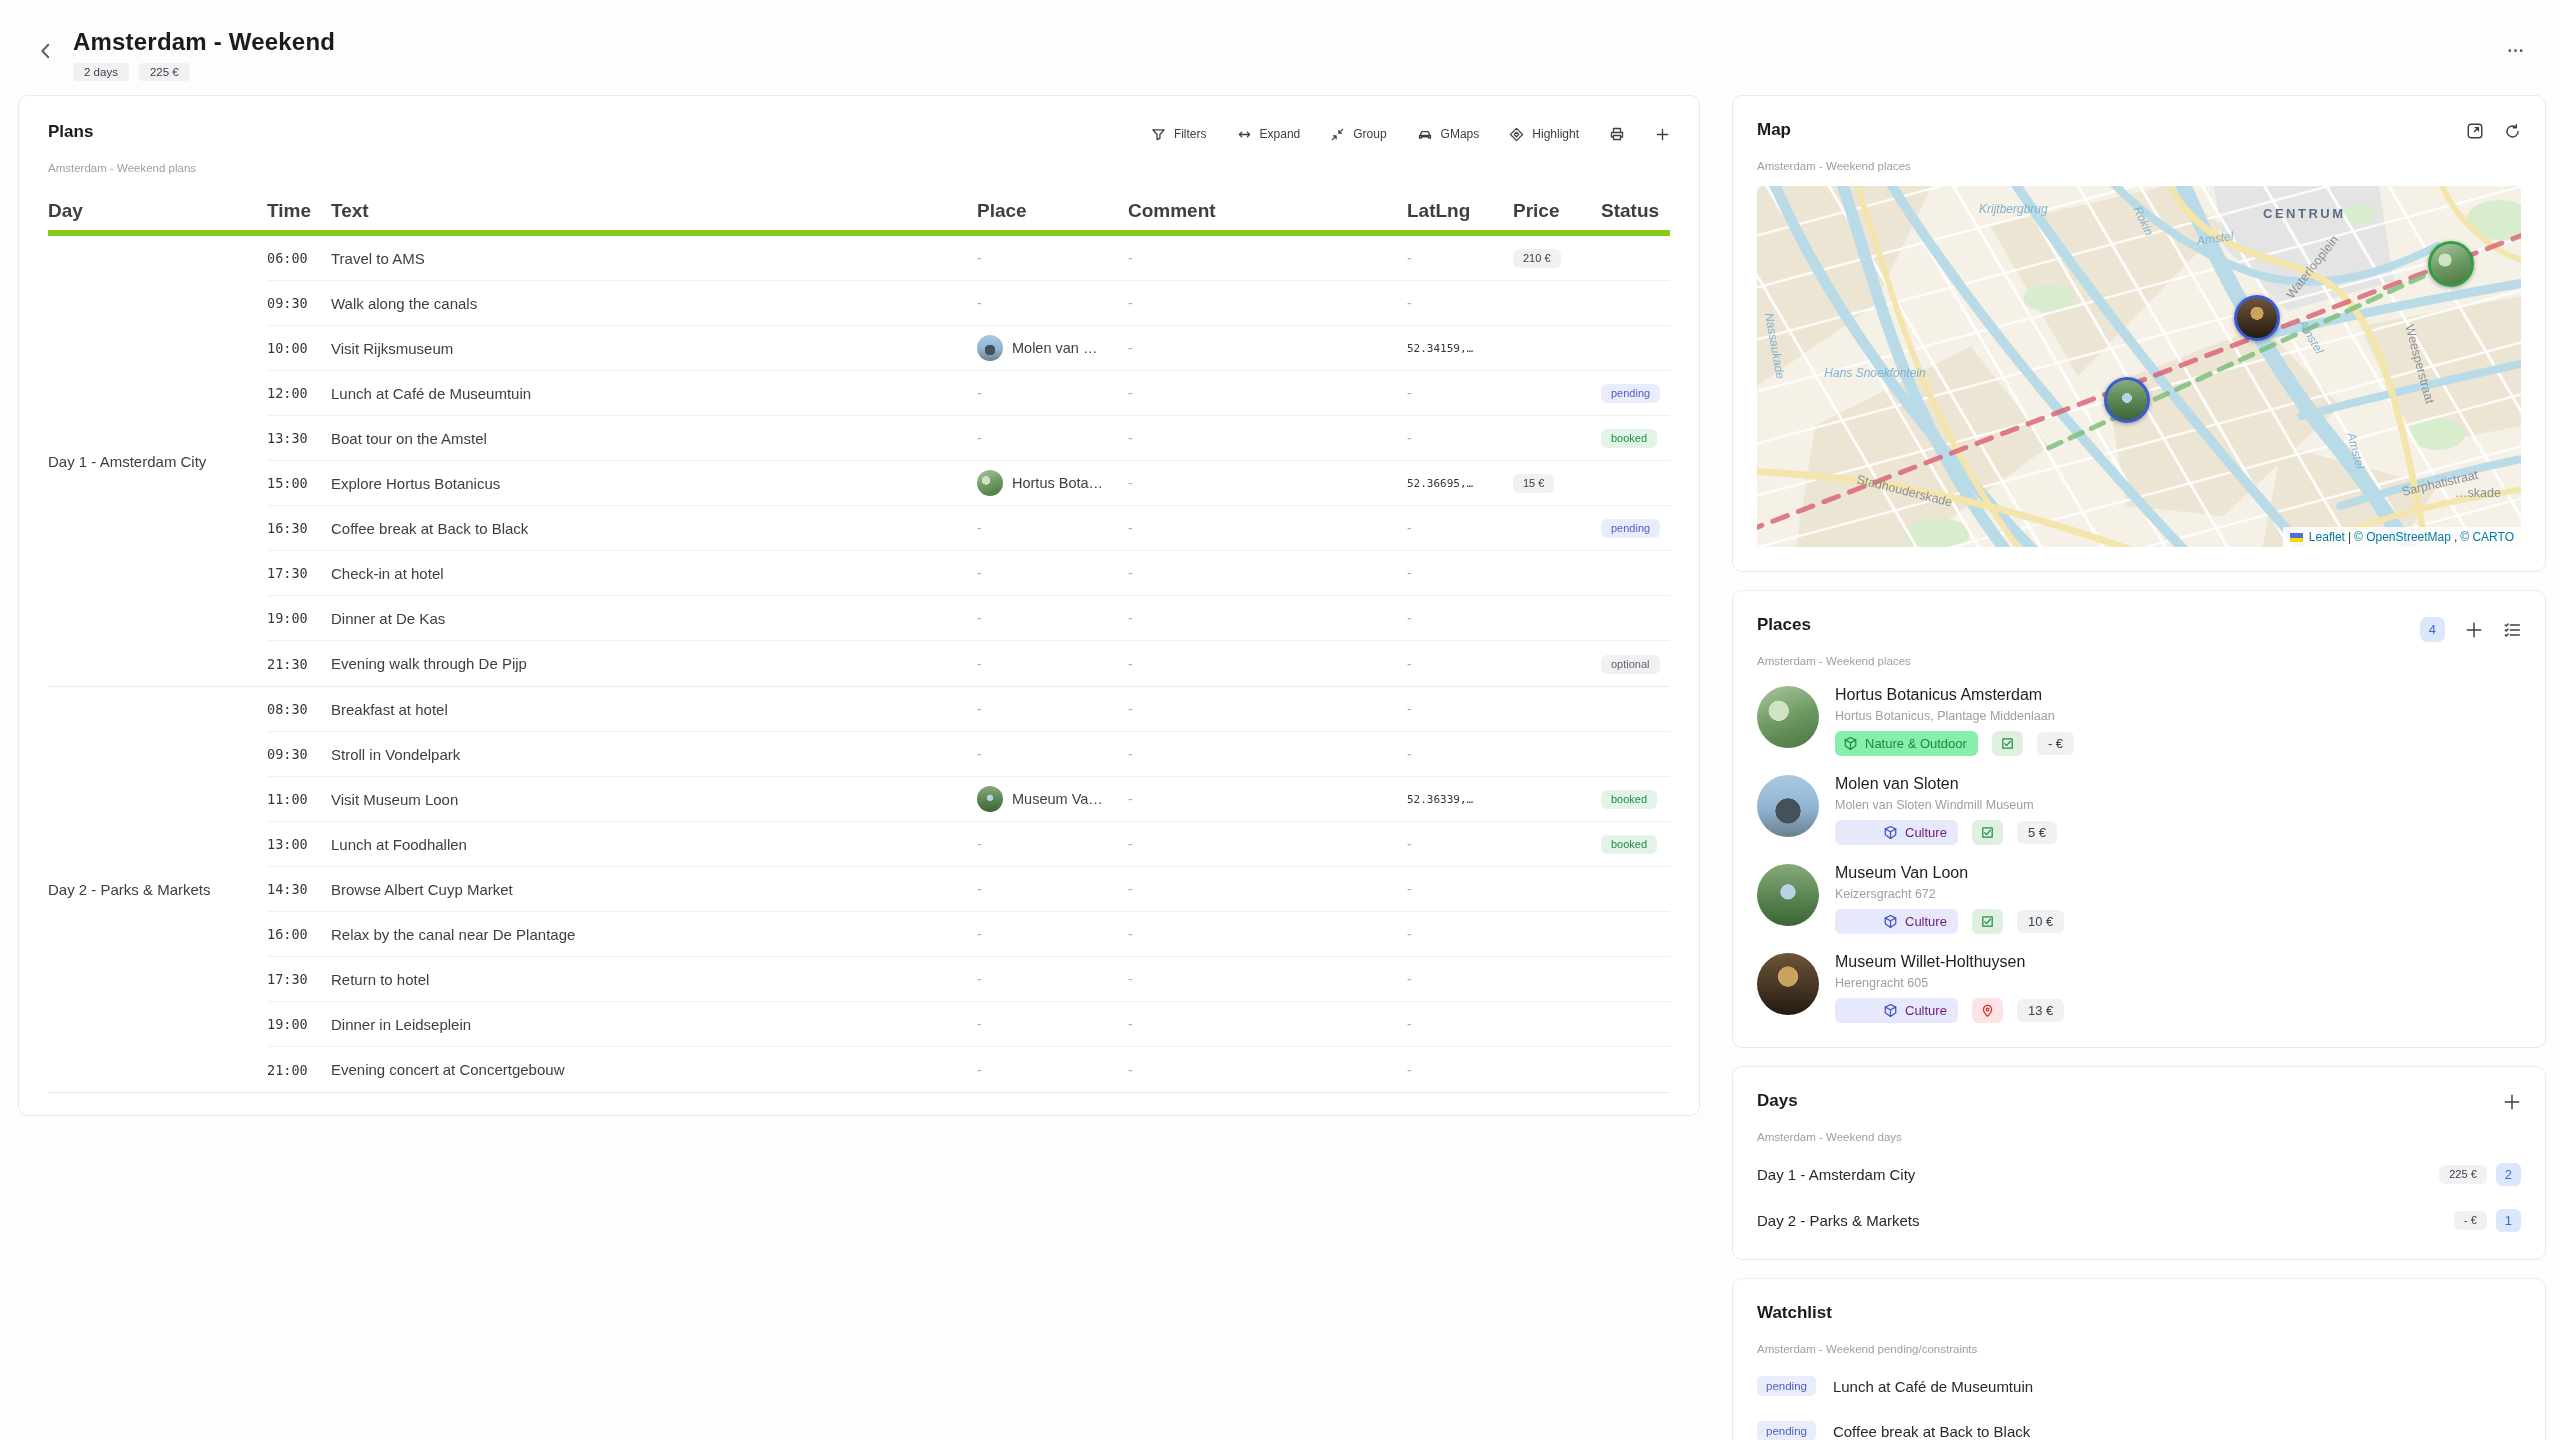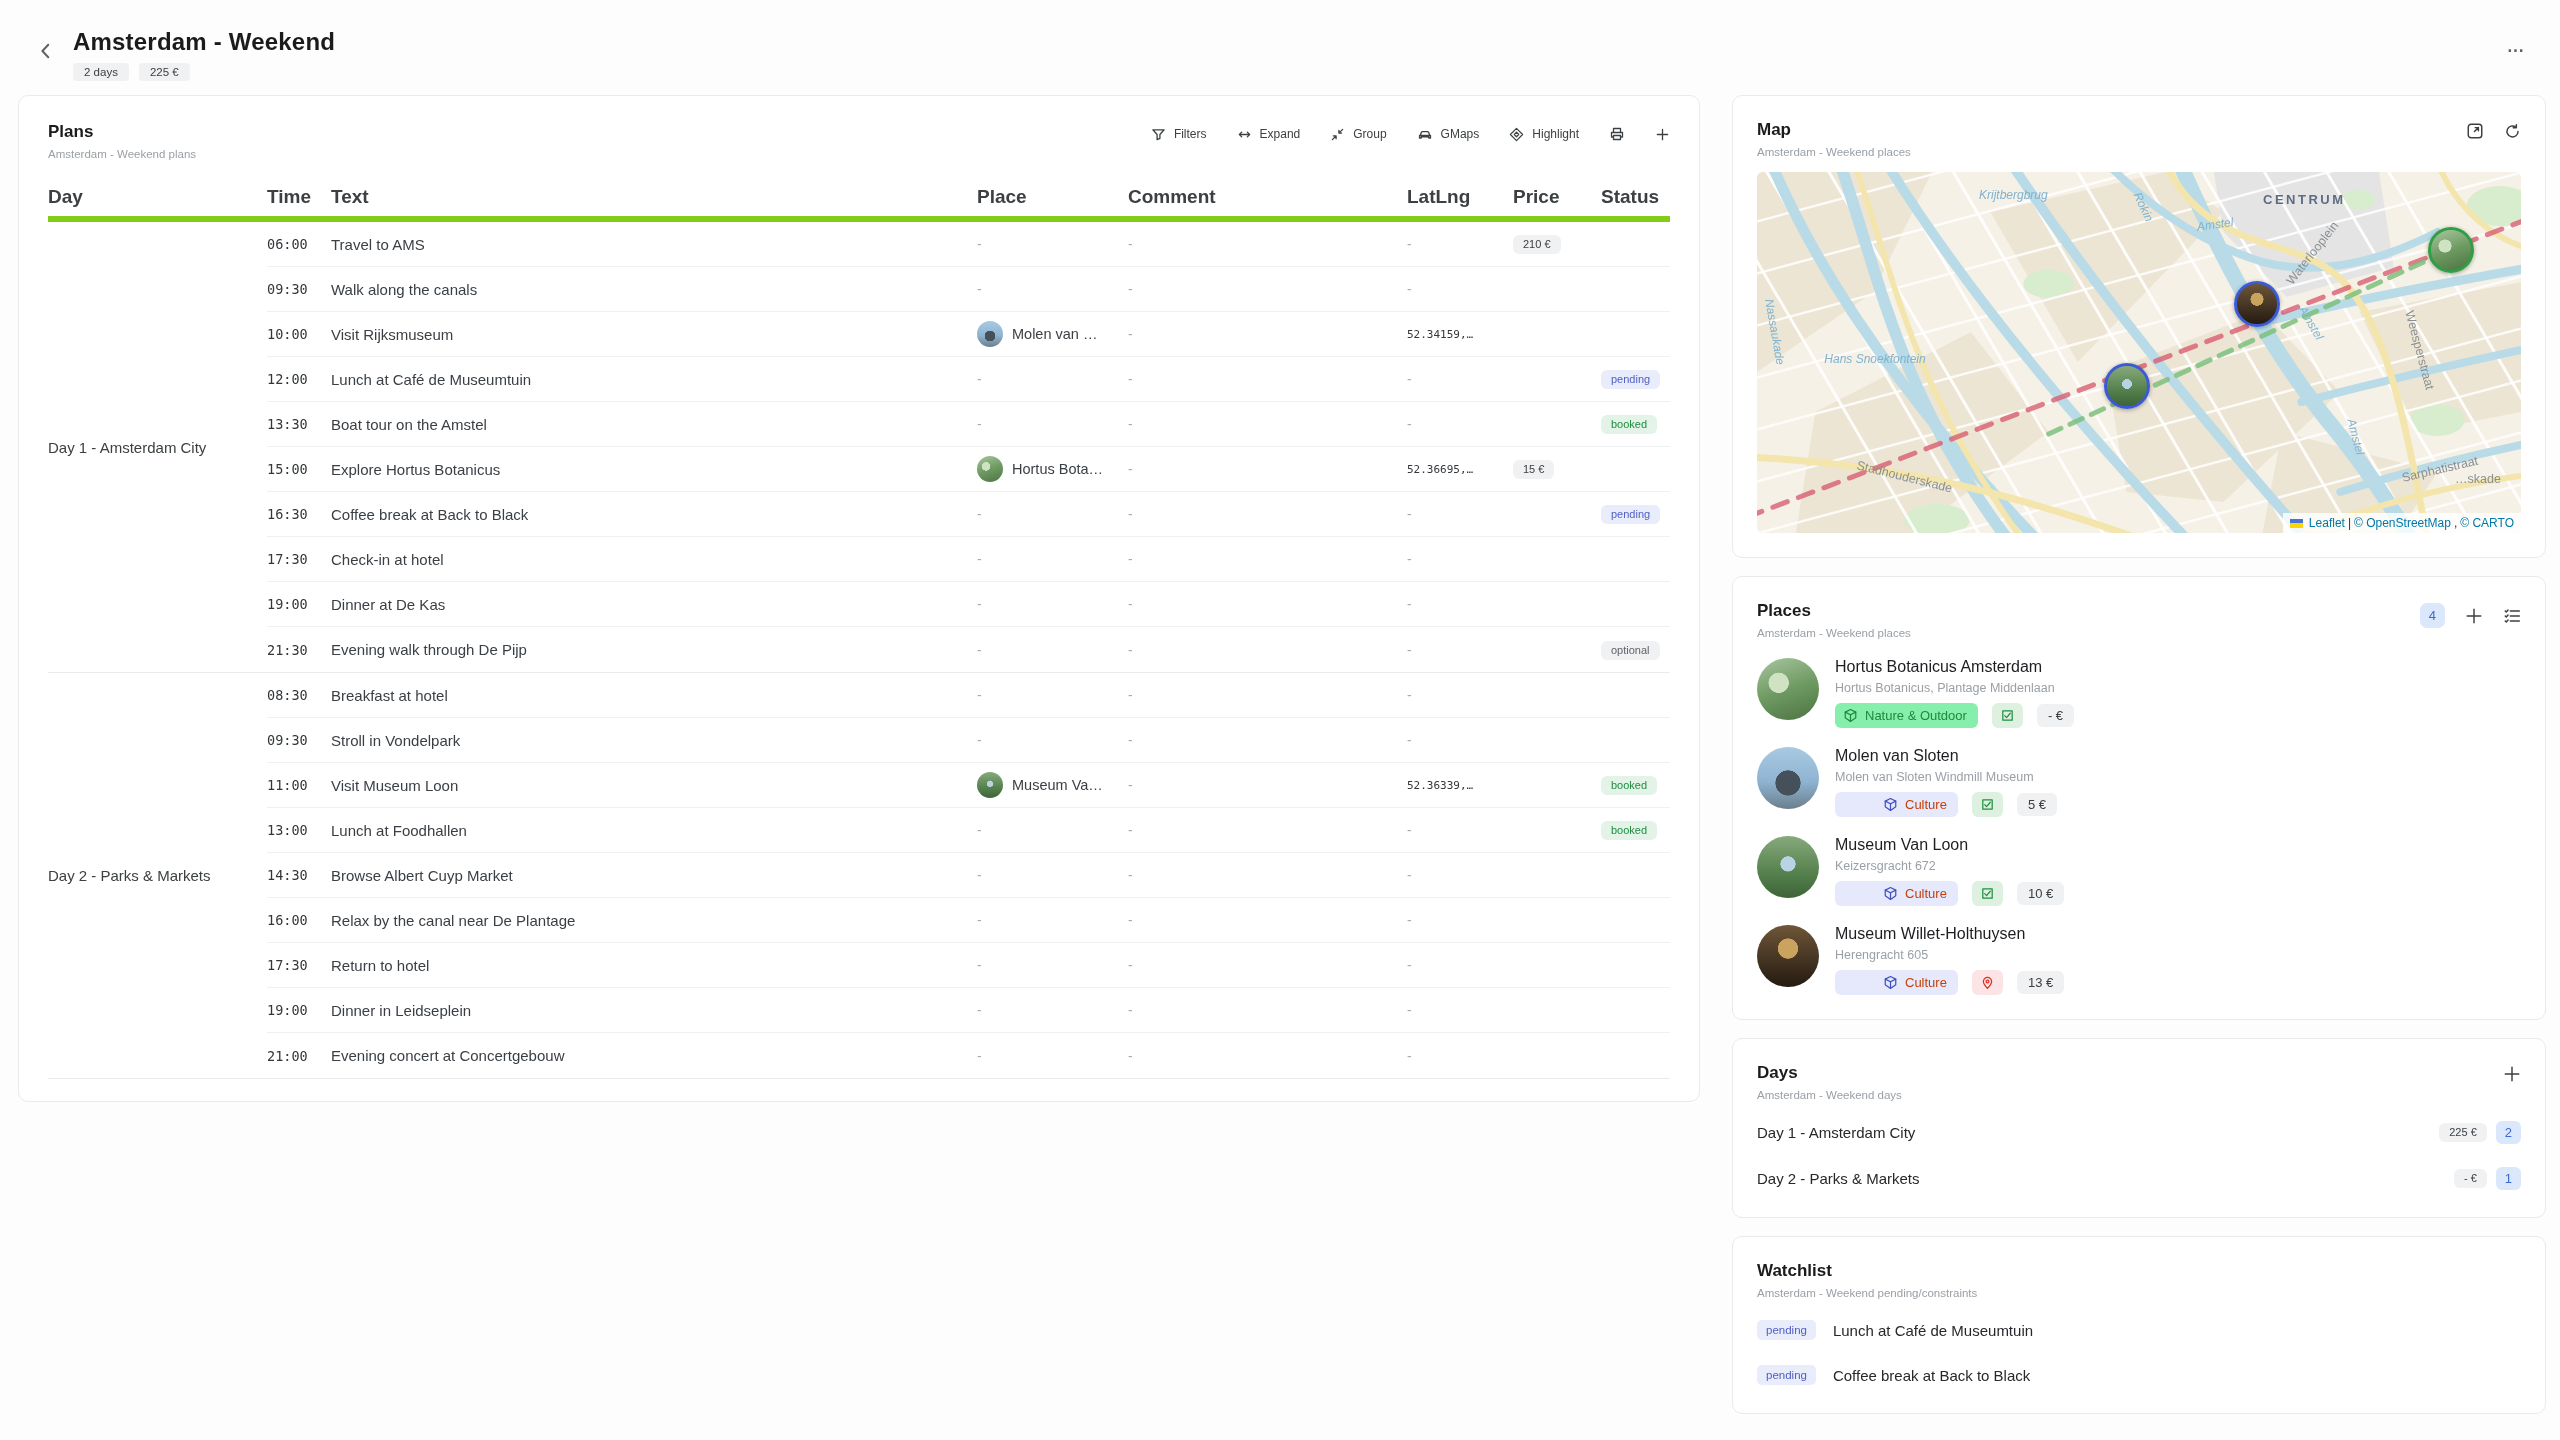--- a/index.html
+++ b/index.html
@@ -17,21 +17,21 @@
   .menubtn { background:none; border:none; cursor:pointer; font-size:17px; font-weight:700; color:#5f6368; letter-spacing:2px; margin-top:12px; }
 
   
   .main { display:flex; align-items:flex-start; padding:0 14px 0 18px; margin-top:14px; gap:32px; }
   .card { background:#fff; border:1px solid #e9eaec; border-radius:10px; }
 
   
   .plans-card { width:1682px; padding:26px 29px 22px 29px; }
   .card-head { display:flex; align-items:flex-start; }
   .card-title { font-size:17px; font-weight:700; color:#1b1b1b; }
-  .card-sub { font-size:11.5px; color:#9aa0a6; margin-top:6px; }
+  .card-sub { font-size:11.5px; color:#9aa0a6; margin-top:20px; }
   .toolbar { margin-left:auto; display:flex; align-items:center; gap:30px; margin-top:4px; }
   .tbtn { display:flex; align-items:center; gap:8px; background:none; border:none; cursor:pointer; font-size:12px; color:#3c4043; font-family:inherit; }
   .tbtn svg { stroke:#3c4043; }
   .thead { display:grid; grid-template-columns:219px 64px 646px 151px 279px 106px 88px 1fr; align-items:center; height:44px; margin-top:18px; border-bottom:6px solid #84cc16; font-size:19px; font-weight:700; color:#3c4043; }
   .pgroup { display:flex; border-bottom:1px solid #e9ecef; }
   .pday { width:219px; display:flex; align-items:center; }
   .pday-label { font-size:15px; color:#3c4043; }
   .prows { flex:1; }
   .prow { display:grid; grid-template-columns:64px 646px 151px 279px 106px 88px 1fr; align-items:center; height:45px; border-bottom:1px solid #eef0f2; cursor:default; }
   .prows .prow:last-child { border-bottom:none; }
@@ -76,21 +76,21 @@
   .av-vanloon  { background:radial-gradient(circle at 50% 45%,#b9d2e4 0 16%,rgba(0,0,0,0) 17%),linear-gradient(180deg,#87a97c 0%,#55814d 60%,#3e6338 100%); }
   .av-interior { background:radial-gradient(circle at 50% 38%,#caa45f 0 20%,rgba(0,0,0,0) 21%),linear-gradient(180deg,#6e5638,#3a2c1d 70%,#241a10); }
 
   
   .place-item { display:flex; gap:16px; margin-top:19px; cursor:pointer; }
   .place-av { width:62px; height:62px; border-radius:50%; flex:0 0 auto; }
   .place-name { font-size:16px; color:#1c1e21; }
   .place-addr { font-size:12.5px; color:#9aa0a6; margin-top:5px; }
   .place-badges { display:flex; align-items:center; gap:14px; margin-top:8px; }
   .pbadge { display:inline-flex; align-items:center; gap:7px; border-radius:6px; padding:5px 11px; font-size:13px; line-height:1; }
-  .pb-culture { background:#e6e9fc; color:#c2410c;padding-left:48px; }
+  .pb-culture { background:#e6e9fc; color:#701a75;padding-left:48px; }
   .pb-nature { background:#86efac; color:#1d8a3c;padding-left:8px; }
   .pb-check { background:#def1e1; padding:5px 8px; }
   .pb-pin { background:#fbe3e6; padding:5px 8px; }
   .pb-price { background:#f0f1f3; color:#3c4043; }
 
   
   .day-item { display:flex; align-items:center; margin-top:16px; height:30px; cursor:pointer; }
   .day-name { font-size:15px; color:#26282b; }
   .day-badges { margin-left:auto; display:flex; align-items:center; gap:9px; }
   .cnt-blue { background:#dbe7fb; color:#3a6bd0; border-radius:6px; padding:4px 9px; font-size:13px; }

